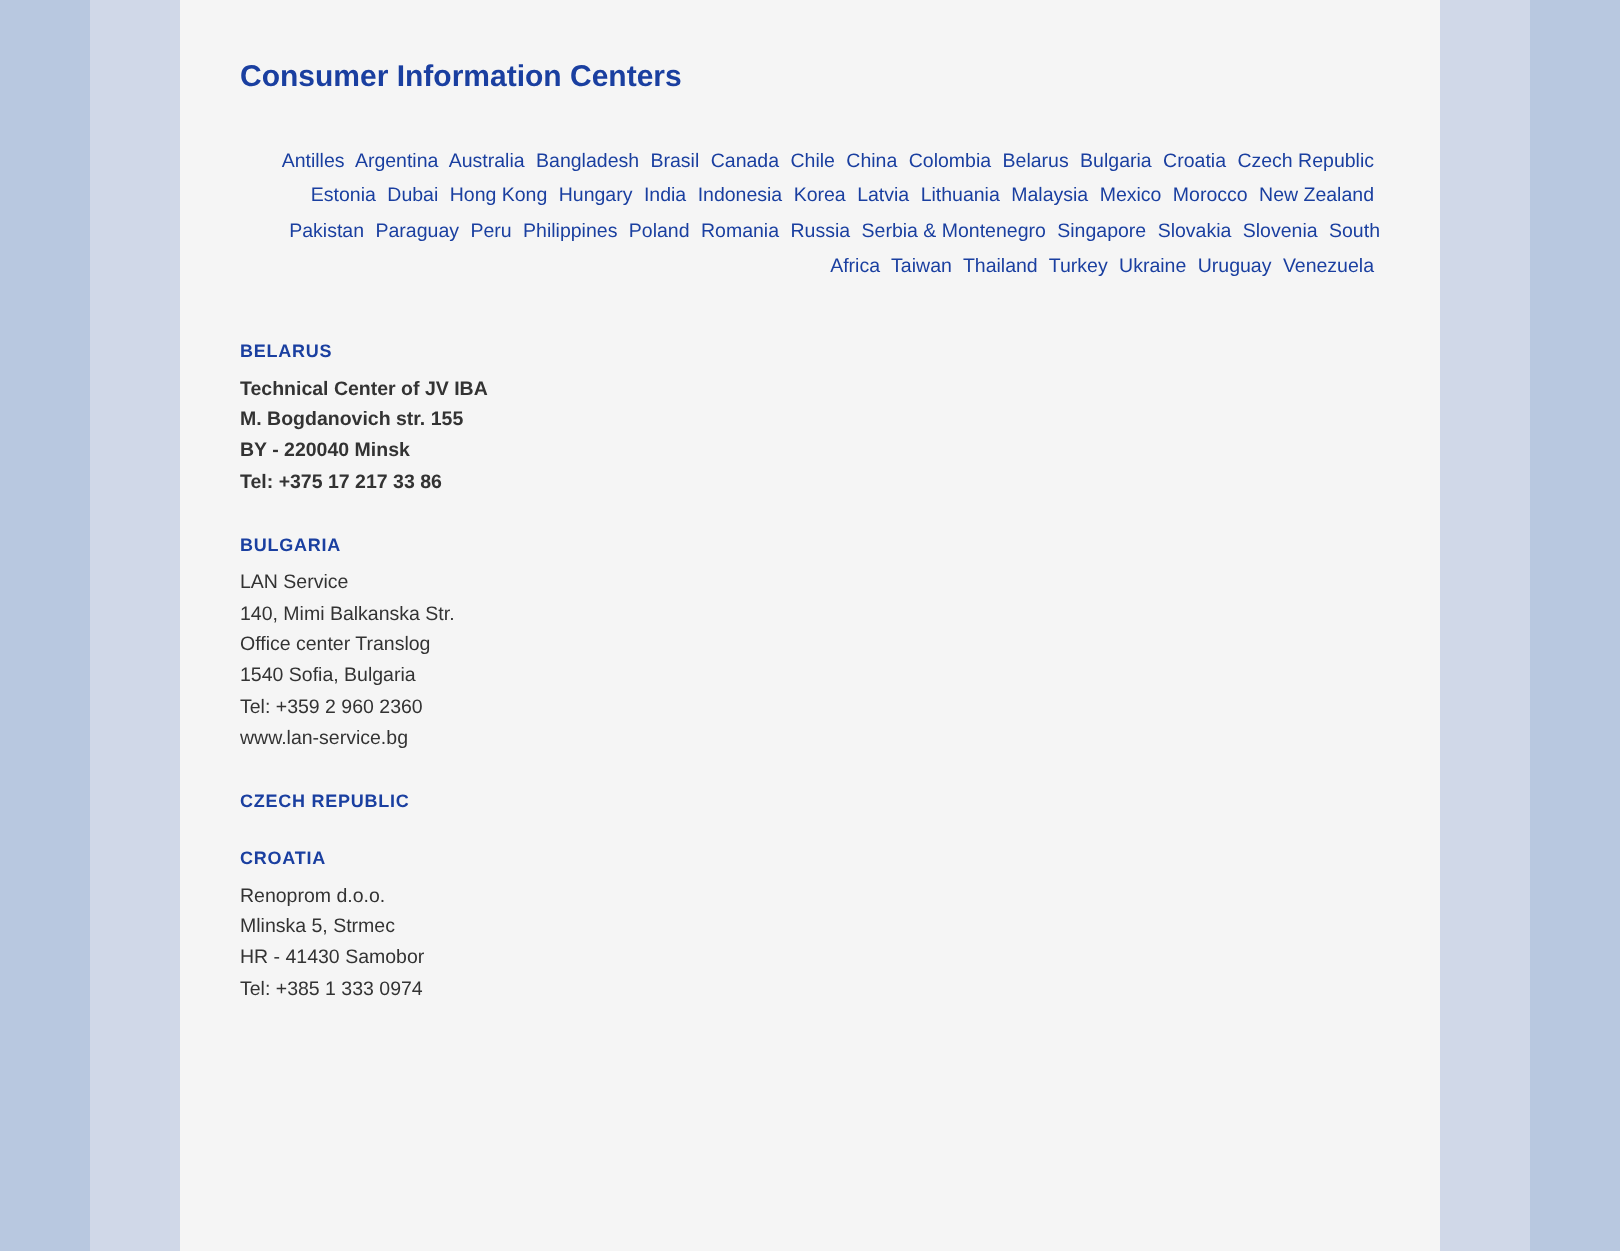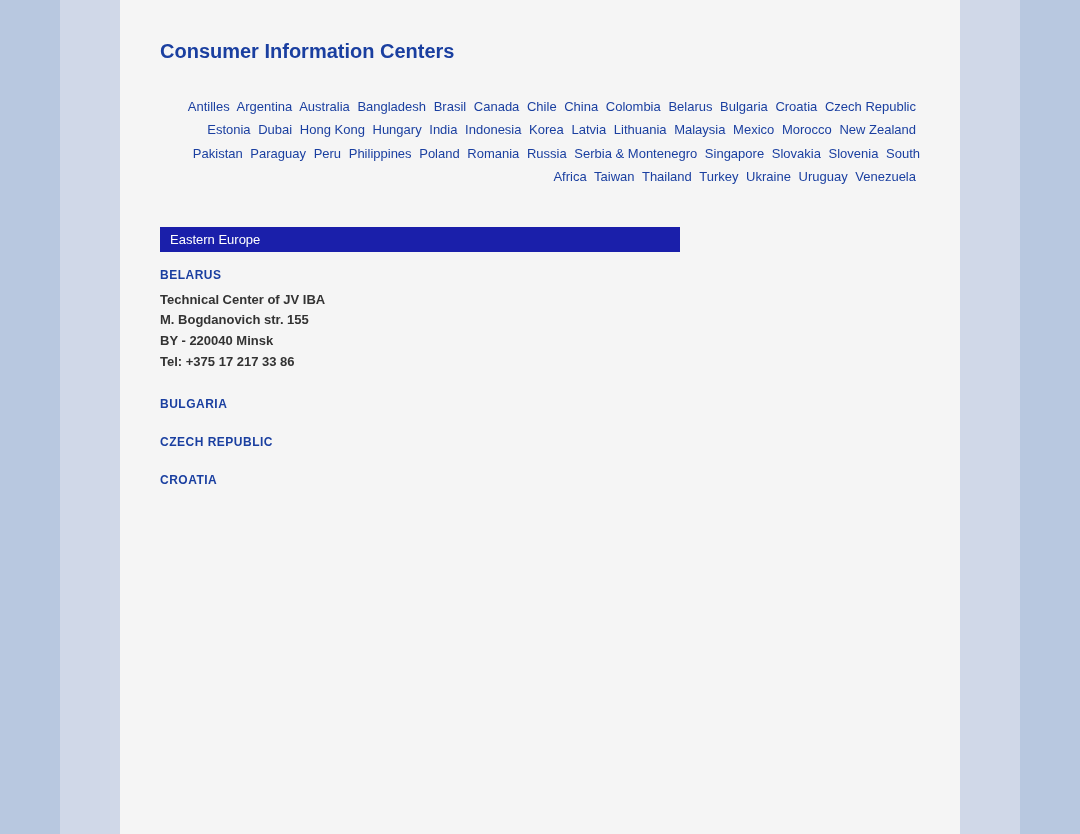--- a/index.html
+++ b/index.html
@@ -95,39 +95,48 @@
   <div class="center-column">
     <div class="gray-left"></div>
     <div class="content-area">
 
       <h1 class="page-title">Consumer Information Centers</h1>
 
       <div class="links-section">
         
       <a href="#">Antilles</a> <a href="#">Argentina</a> <a href="#">Australia</a> <a href="#">Bangladesh</a> <a href="#">Brasil</a> <a href="#">Canada</a> <a href="#">Chile</a> <a href="#">China</a> <a href="#">Colombia</a> <a href="#">Belarus</a> <a href="#">Bulgaria</a> <a href="#">Croatia</a> <a href="#">Czech Republic</a> <a href="#">Estonia</a> <a href="#">Dubai</a> <a href="#">Hong Kong</a> <a href="#">Hungary</a> <a href="#">India</a> <a href="#">Indonesia</a> <a href="#">Korea</a> <a href="#">Latvia</a> <a href="#">Lithuania</a> <a href="#">Malaysia</a> <a href="#">Mexico</a> <a href="#">Morocco</a> <a href="#">New Zealand</a> <a href="#">Pakistan</a> <a href="#">Paraguay</a> <a href="#">Peru</a> <a href="#">Philippines</a> <a href="#">Poland</a> <a href="#">Romania</a> <a href="#">Russia</a> <a href="#">Serbia &amp; Montenegro</a> <a href="#">Singapore</a> <a href="#">Slovakia</a> <a href="#">Slovenia</a> <a href="#">South Africa</a> <a href="#">Taiwan</a> <a href="#">Thailand</a> <a href="#">Turkey</a> <a href="#">Ukraine</a> <a href="#">Uruguay</a> <a href="#">Venezuela</a> </div>
 
-      <div class="section-header">Eastern Europe</div>
 
       <div id="countries-container">
 
       <div class="country-block">
             <div class="country-heading">BELARUS</div>
             <div class="country-info" style="white-space: pre-line; font-weight: bold;">Technical Center of JV IBA
 M. Bogdanovich str. 155
 BY - 220040 Minsk
 Tel: +375 17 217 33 86</div>
           </div>
           <div class="country-block">
             <div class="country-heading">BULGARIA</div>
+            <div class="country-info" style="white-space: pre-line;">LAN Service
+140, Mimi Balkanska Str.
+Office center Translog
+1540 Sofia, Bulgaria
+Tel: +359 2 960 2360
+www.lan-service.bg</div>
           </div>
           <div class="country-block">
             <div class="country-heading">CZECH REPUBLIC</div>
           </div>
           <div class="country-block">
             <div class="country-heading">CROATIA</div>
+            <div class="country-info" style="white-space: pre-line;">Renoprom d.o.o.
+Mlinska 5, Strmec
+HR - 41430 Samobor
+Tel: +385 1 333 0974</div>
           </div>
         </div>
 
     </div>
     <div class="gray-right"></div>
   </div>
   <div class="side-right"></div>
 </div>
 
 </body></html>

